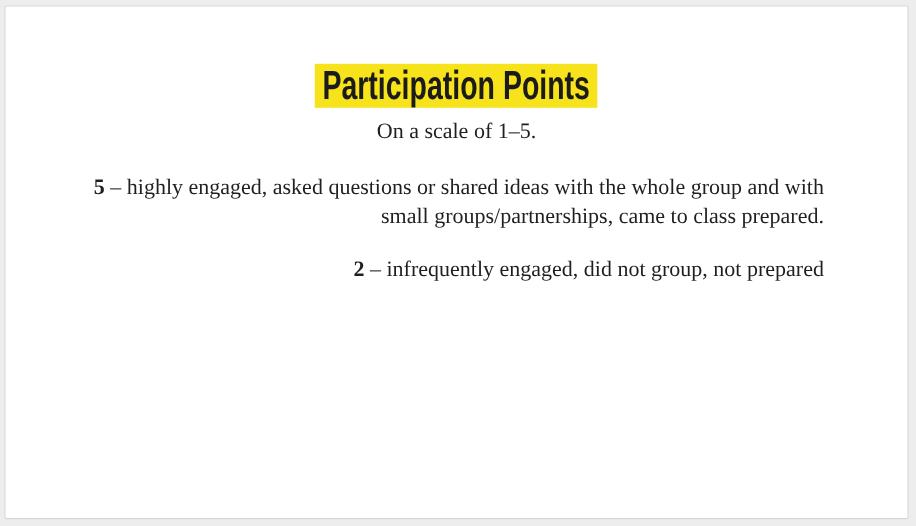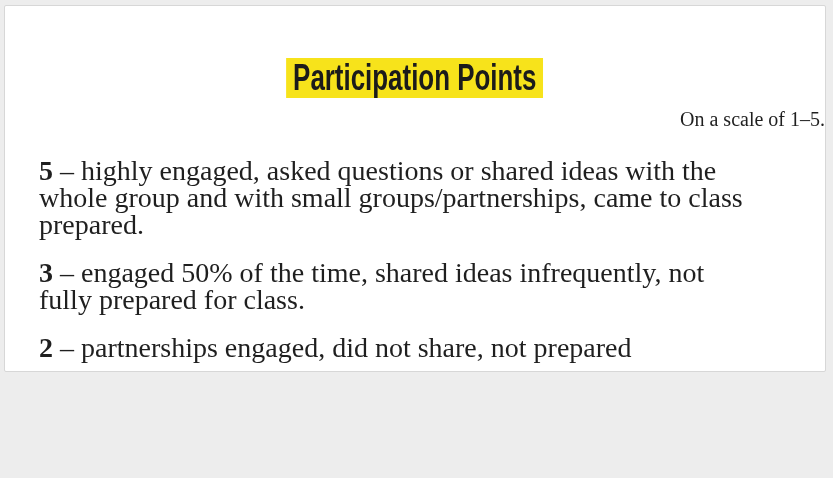--- a/index.html
+++ b/index.html
@@ -5,21 +5,21 @@
   * { margin: 0; padding: 0; box-sizing: border-box; }
   html, body {
     width: 833px; height: 478px;
     background: #ededed;
     font-family: "Liberation Serif", serif;
     overflow: hidden;
   }
   .page {
     position: absolute;
     left: 4px; top: 5px;
-    width: 822px; height: 367px;
+    width: 822px; height: 467px;
     background: #ffffff;
     border: 1px solid #d7d7d7;
     border-radius: 2px;
   }
   .title-wrap {
     text-align: center;
     margin-top: 52px;
   }
   .title {
     display: inline-block;
@@ -28,36 +28,37 @@
     font-family: "Liberation Sans", sans-serif;
     font-weight: bold;
     font-size: 37px;
     line-height: 36px;
     padding: 2px 10px;
     transform: scaleX(0.70);
     transform-origin: center;
     white-space: nowrap;
   }
   .subtitle {
-    text-align: right;
+    text-align: center;
     font-size: 20px;
     line-height: 28px;
     color: #1f1f1f;
     margin-top: 7px;
     margin-bottom: 24px;
   }
   .content {
     margin-left: 34px;
     width: 710px;
   }
   .rubric-item {
-    font-size: 28px;
+    font-size: 20px;
     line-height: 27px;
     color: #1f1f1f;
     margin-bottom: 21px;
+    text-align: right;
   }
   .score {
     font-weight: bold;
   }
 </style>
 </head>
 <body>
 
 <div class="page">
 
@@ -65,20 +66,19 @@
     <span class="title">Participation Points</span>
   </div>
 
   <div class="subtitle">On a scale of 1–5.</div>
 
   <div class="content">
 
     <p class="rubric-item"><span class="score">5</span><span> – </span><span>highly engaged, asked questions or shared ideas with the whole group and with small groups/partnerships, came to class prepared.</span></p>
 
 
-    <p class="rubric-item"><span class="score">3</span><span> – </span><span>engaged 50% of the time, shared ideas infrequently, not fully prepared for class.</span></p>
 
-    <p class="rubric-item"><span class="score">2</span><span> – </span><span>partnerships engaged, did not share, not prepared</span></p>
+    <p class="rubric-item"><span class="score">2</span><span> – </span><span>infrequently engaged, did not group, not prepared</span></p>
 
 
   </div>
 
 </div>
 
 </body></html>

